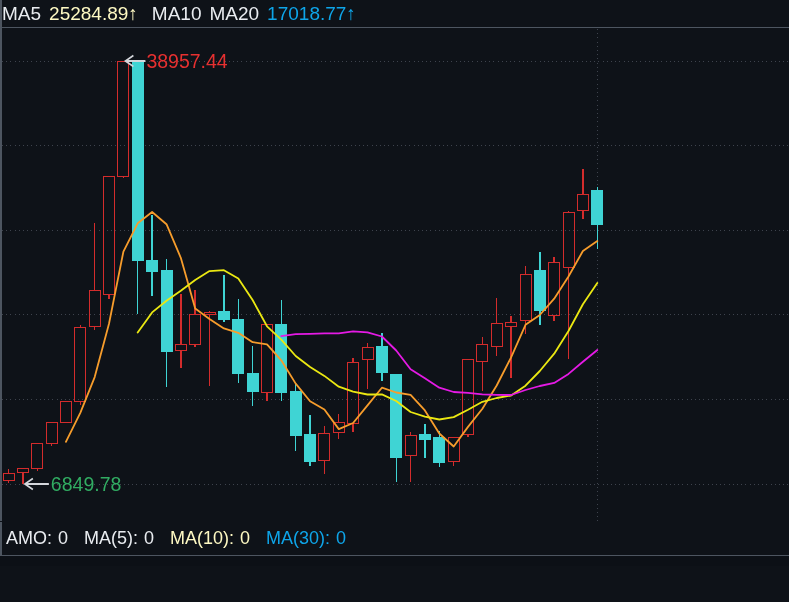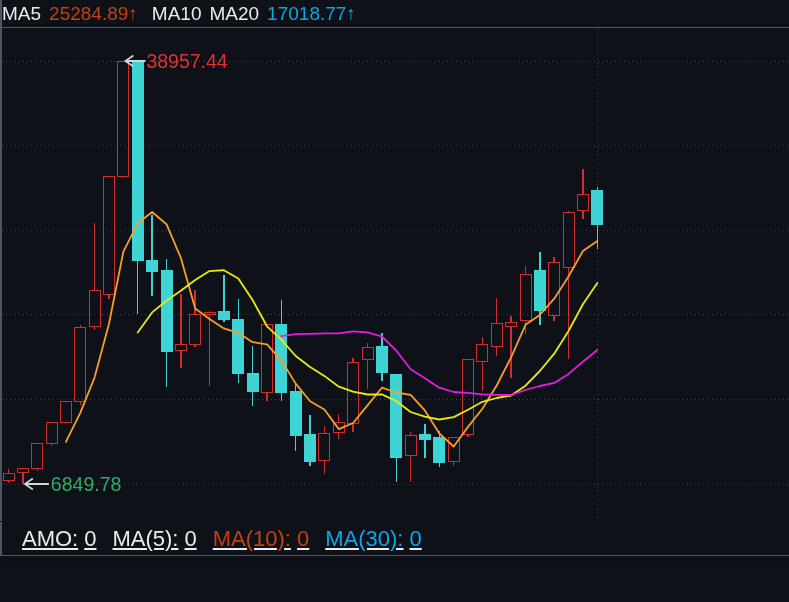--- a/index.html
+++ b/index.html
@@ -18,30 +18,30 @@
     display:flex;align-items:center;height:27px;border-bottom:1px solid #4d5560;
     border-left:2px solid #4d5560;font-size:19px;white-space:nowrap;
   }
   .sym{margin-right:25px;}
   .date{margin-right:26px;}
   .lbl{margin-right:3px;}
   .v-close{margin-right:4px;}
   .v-amp{margin-right:15px;}
   .green{color:#31ac62;}
   .red{color:#ee3737;}
-  .orange{color:#c2410c;}
+  .orange{color:#fef9c3;}
   .yellow{color:#f0ee12;}
   .magenta{color:#0ea5e9;}
   .ma-label{margin-right:8px;}
   .ma-val{margin-right:14px;}
   .chartwrap{height:494px;border-bottom:0;}
   svg{display:block;}
   .botbar{
     display:flex;align-items:center;height:33px;border-bottom:1px solid #4d5560;
-    border-left:2px solid #4d5560;padding-left:20px;font-size:22px;white-space:nowrap;text-decoration:underline;
+    border-left:2px solid #4d5560;padding-left:4px;font-size:18px;white-space:nowrap;
   }
   .bb-label{margin-right:6px;}
   .bb-val{margin-right:16px;}
   .spacer{height:10px;background:#0c1016;}
 </style>
 </head>
 <body>
 
 <div class="app">
 

